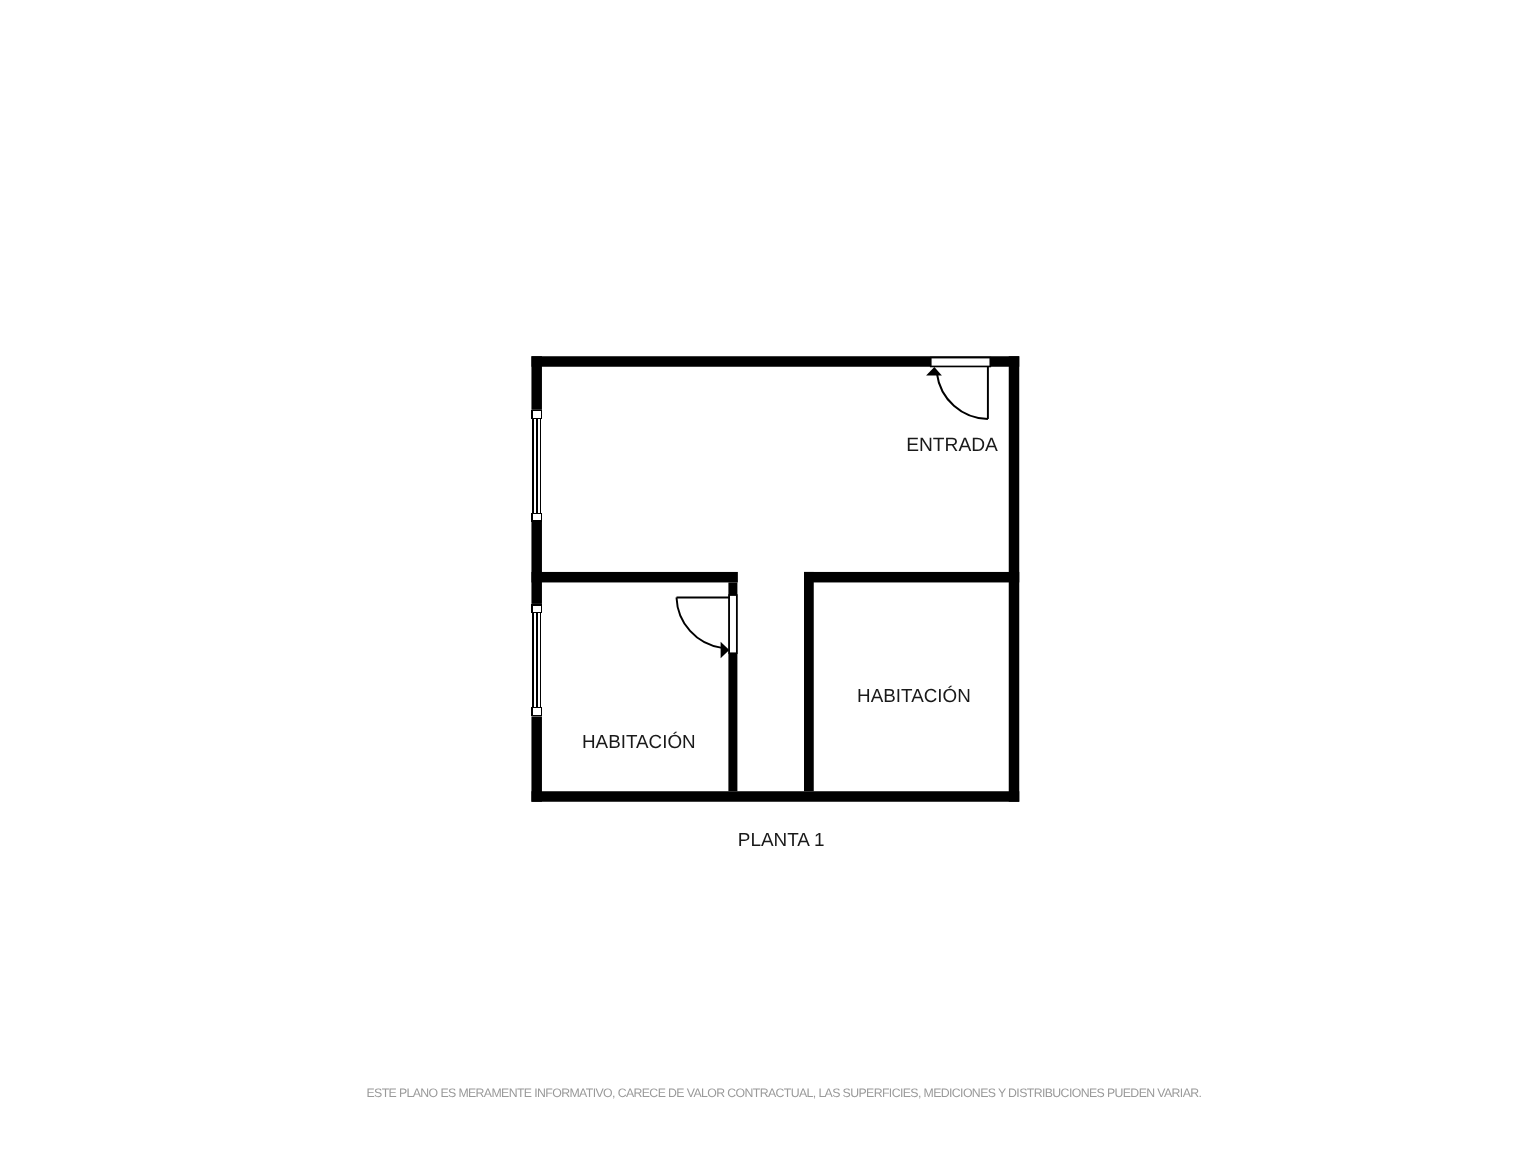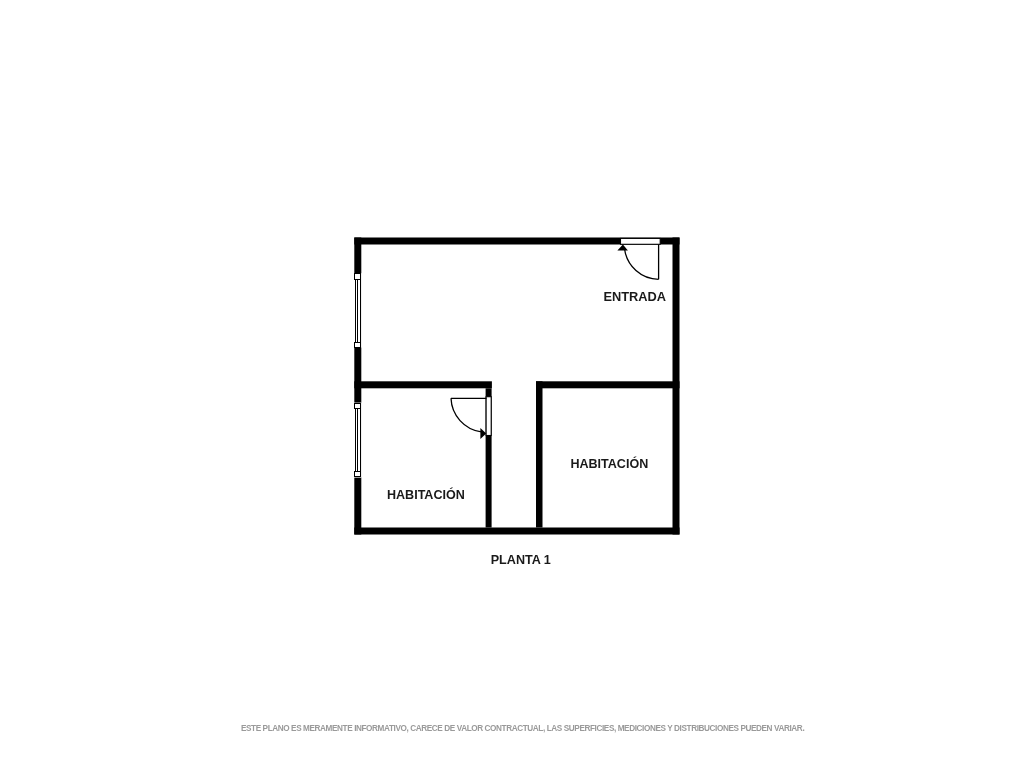--- a/index.html
+++ b/index.html
@@ -1,16 +1,16 @@
 <!DOCTYPE html>
 <html><head>
 <meta charset="utf-8">
 <style>
   html,body{margin:0;padding:0;background:#ffffff;}
-  .page{width:832px;height:768px;position:relative;overflow:hidden;background:#d946ef;font-weight:bold;}
+  .page{width:832px;height:768px;position:relative;overflow:hidden;background:#d946ef;}
   svg{position:absolute;left:0;top:0;}
   text{font-family:"Liberation Sans", sans-serif;}
 </style>
 </head>
 <body>
 <div class="page">
 <svg width="1024" height="768" viewBox="0 0 1024 768">
   <rect x="0" y="0" width="1024" height="768" fill="#ffffff"></rect>
 
   <rect x="354.3" y="237.5" width="325.2" height="7" fill="#000"></rect>

